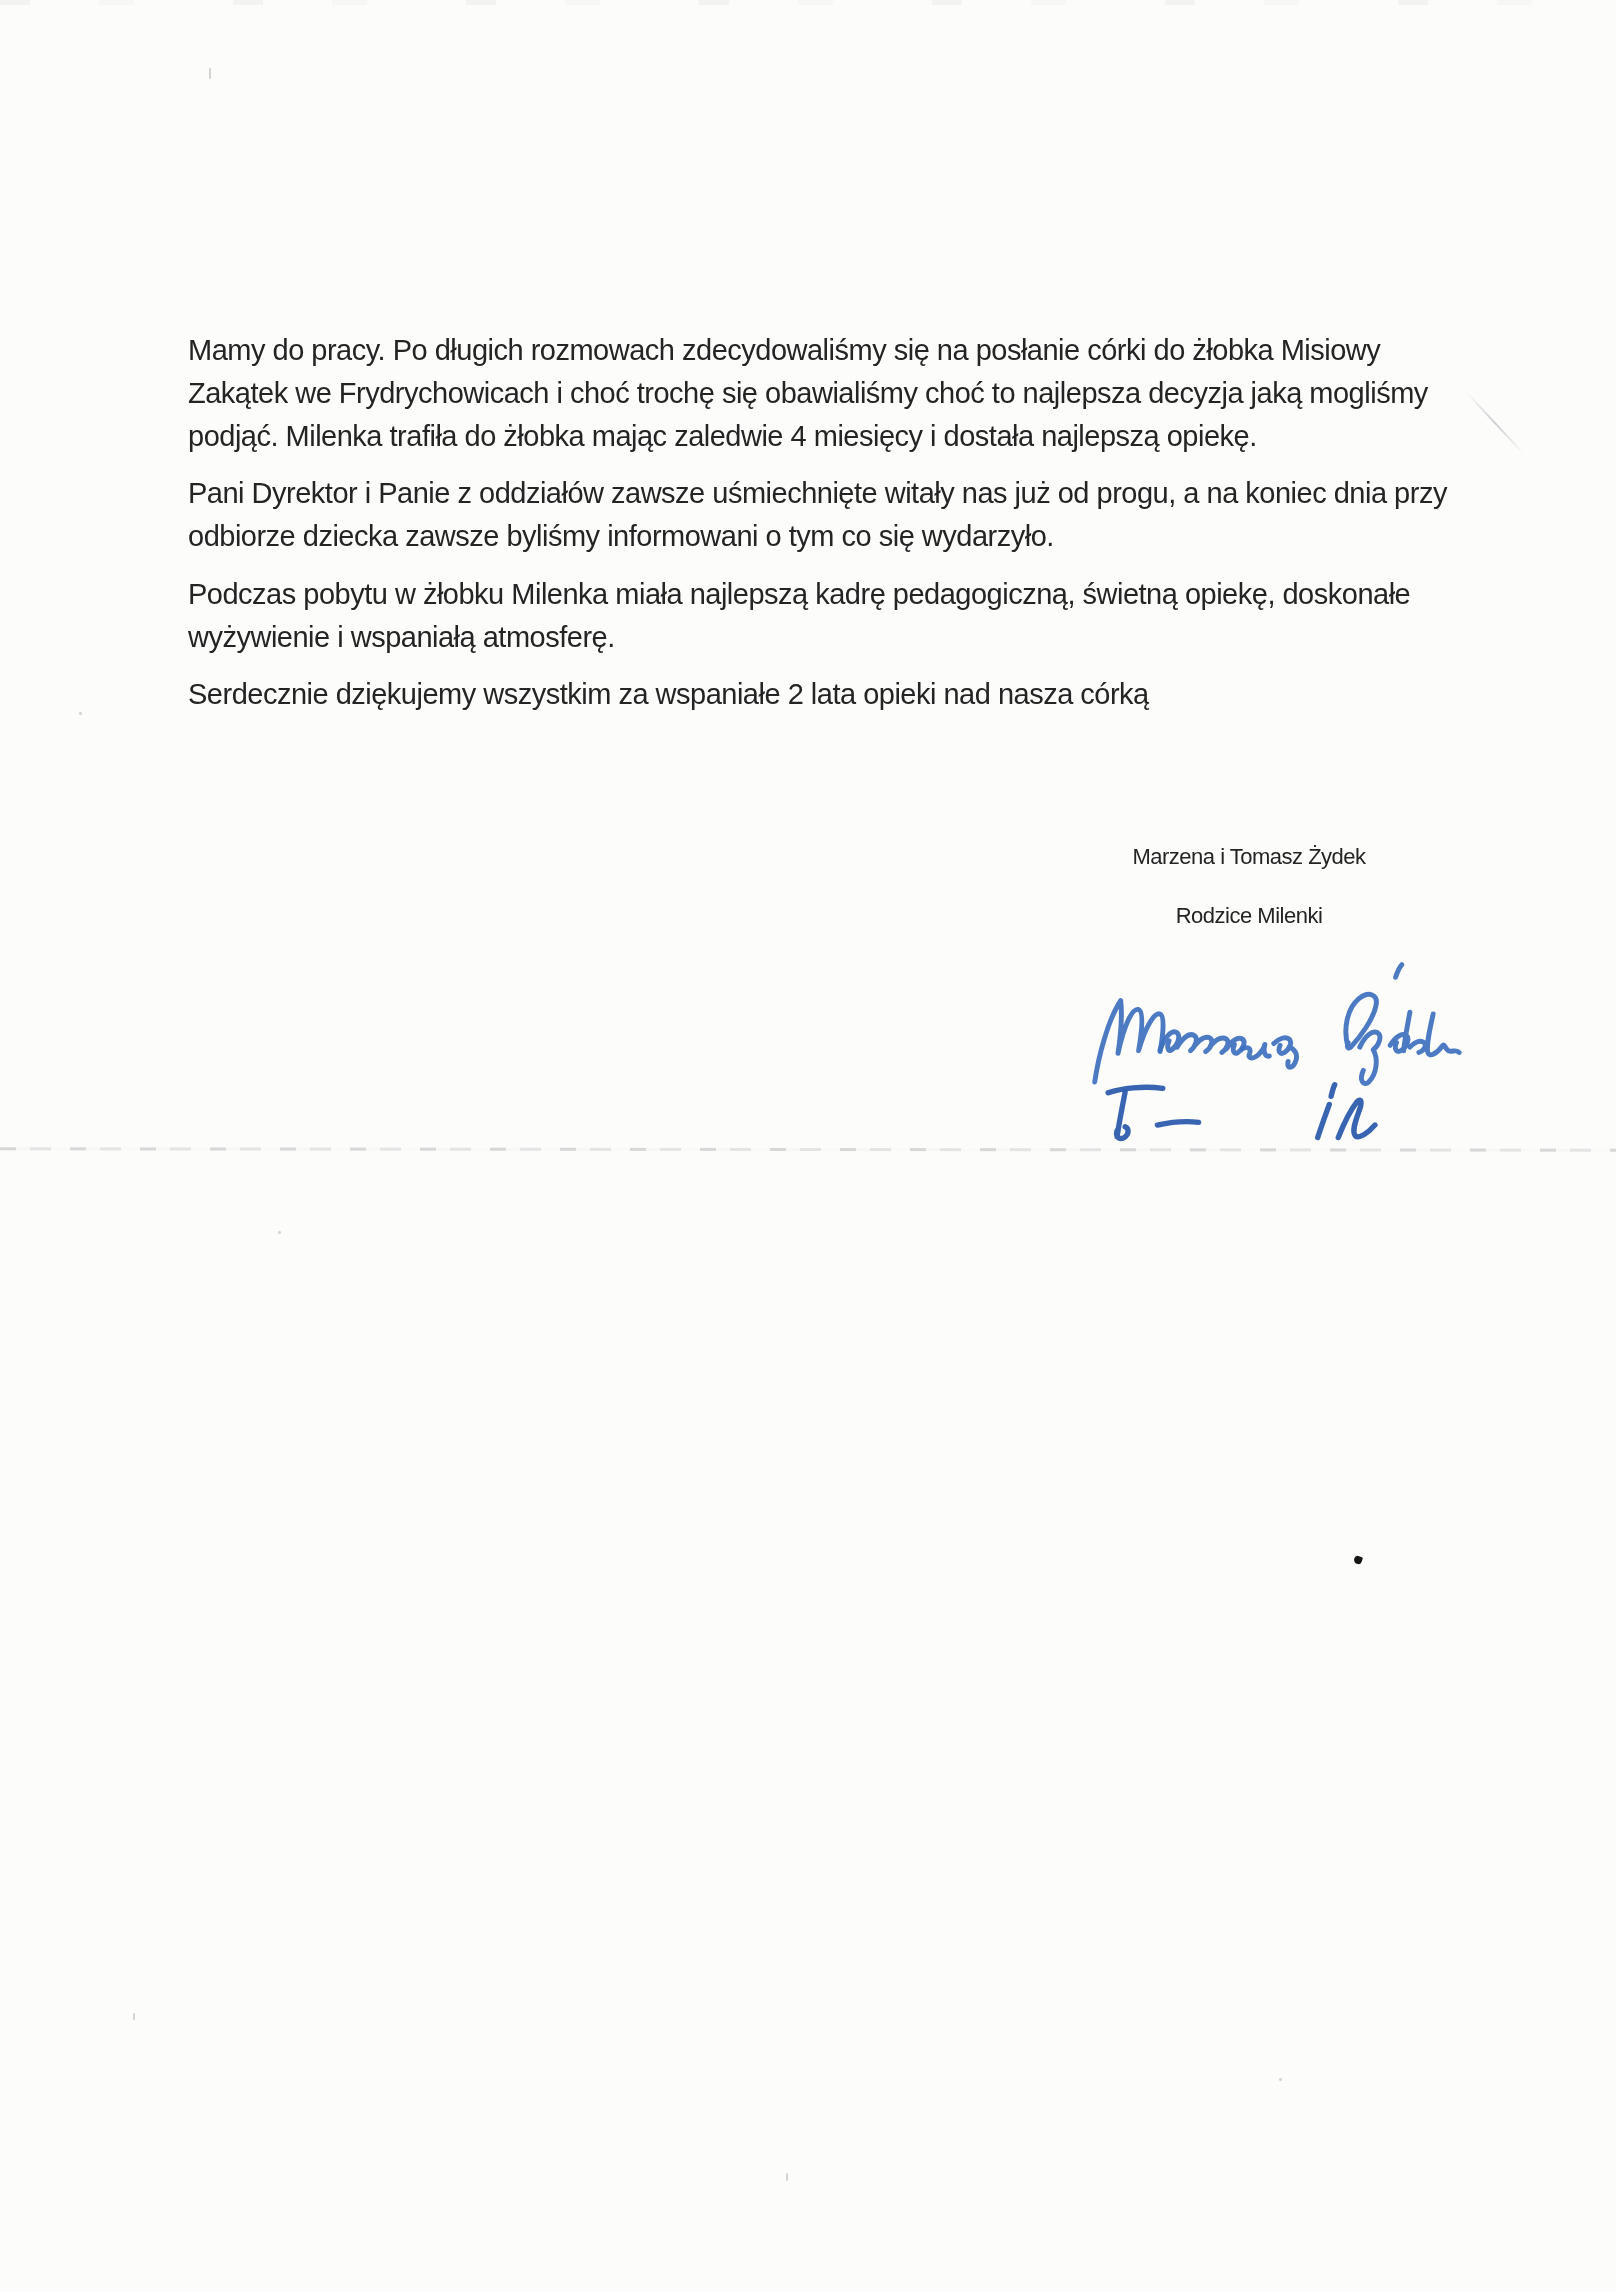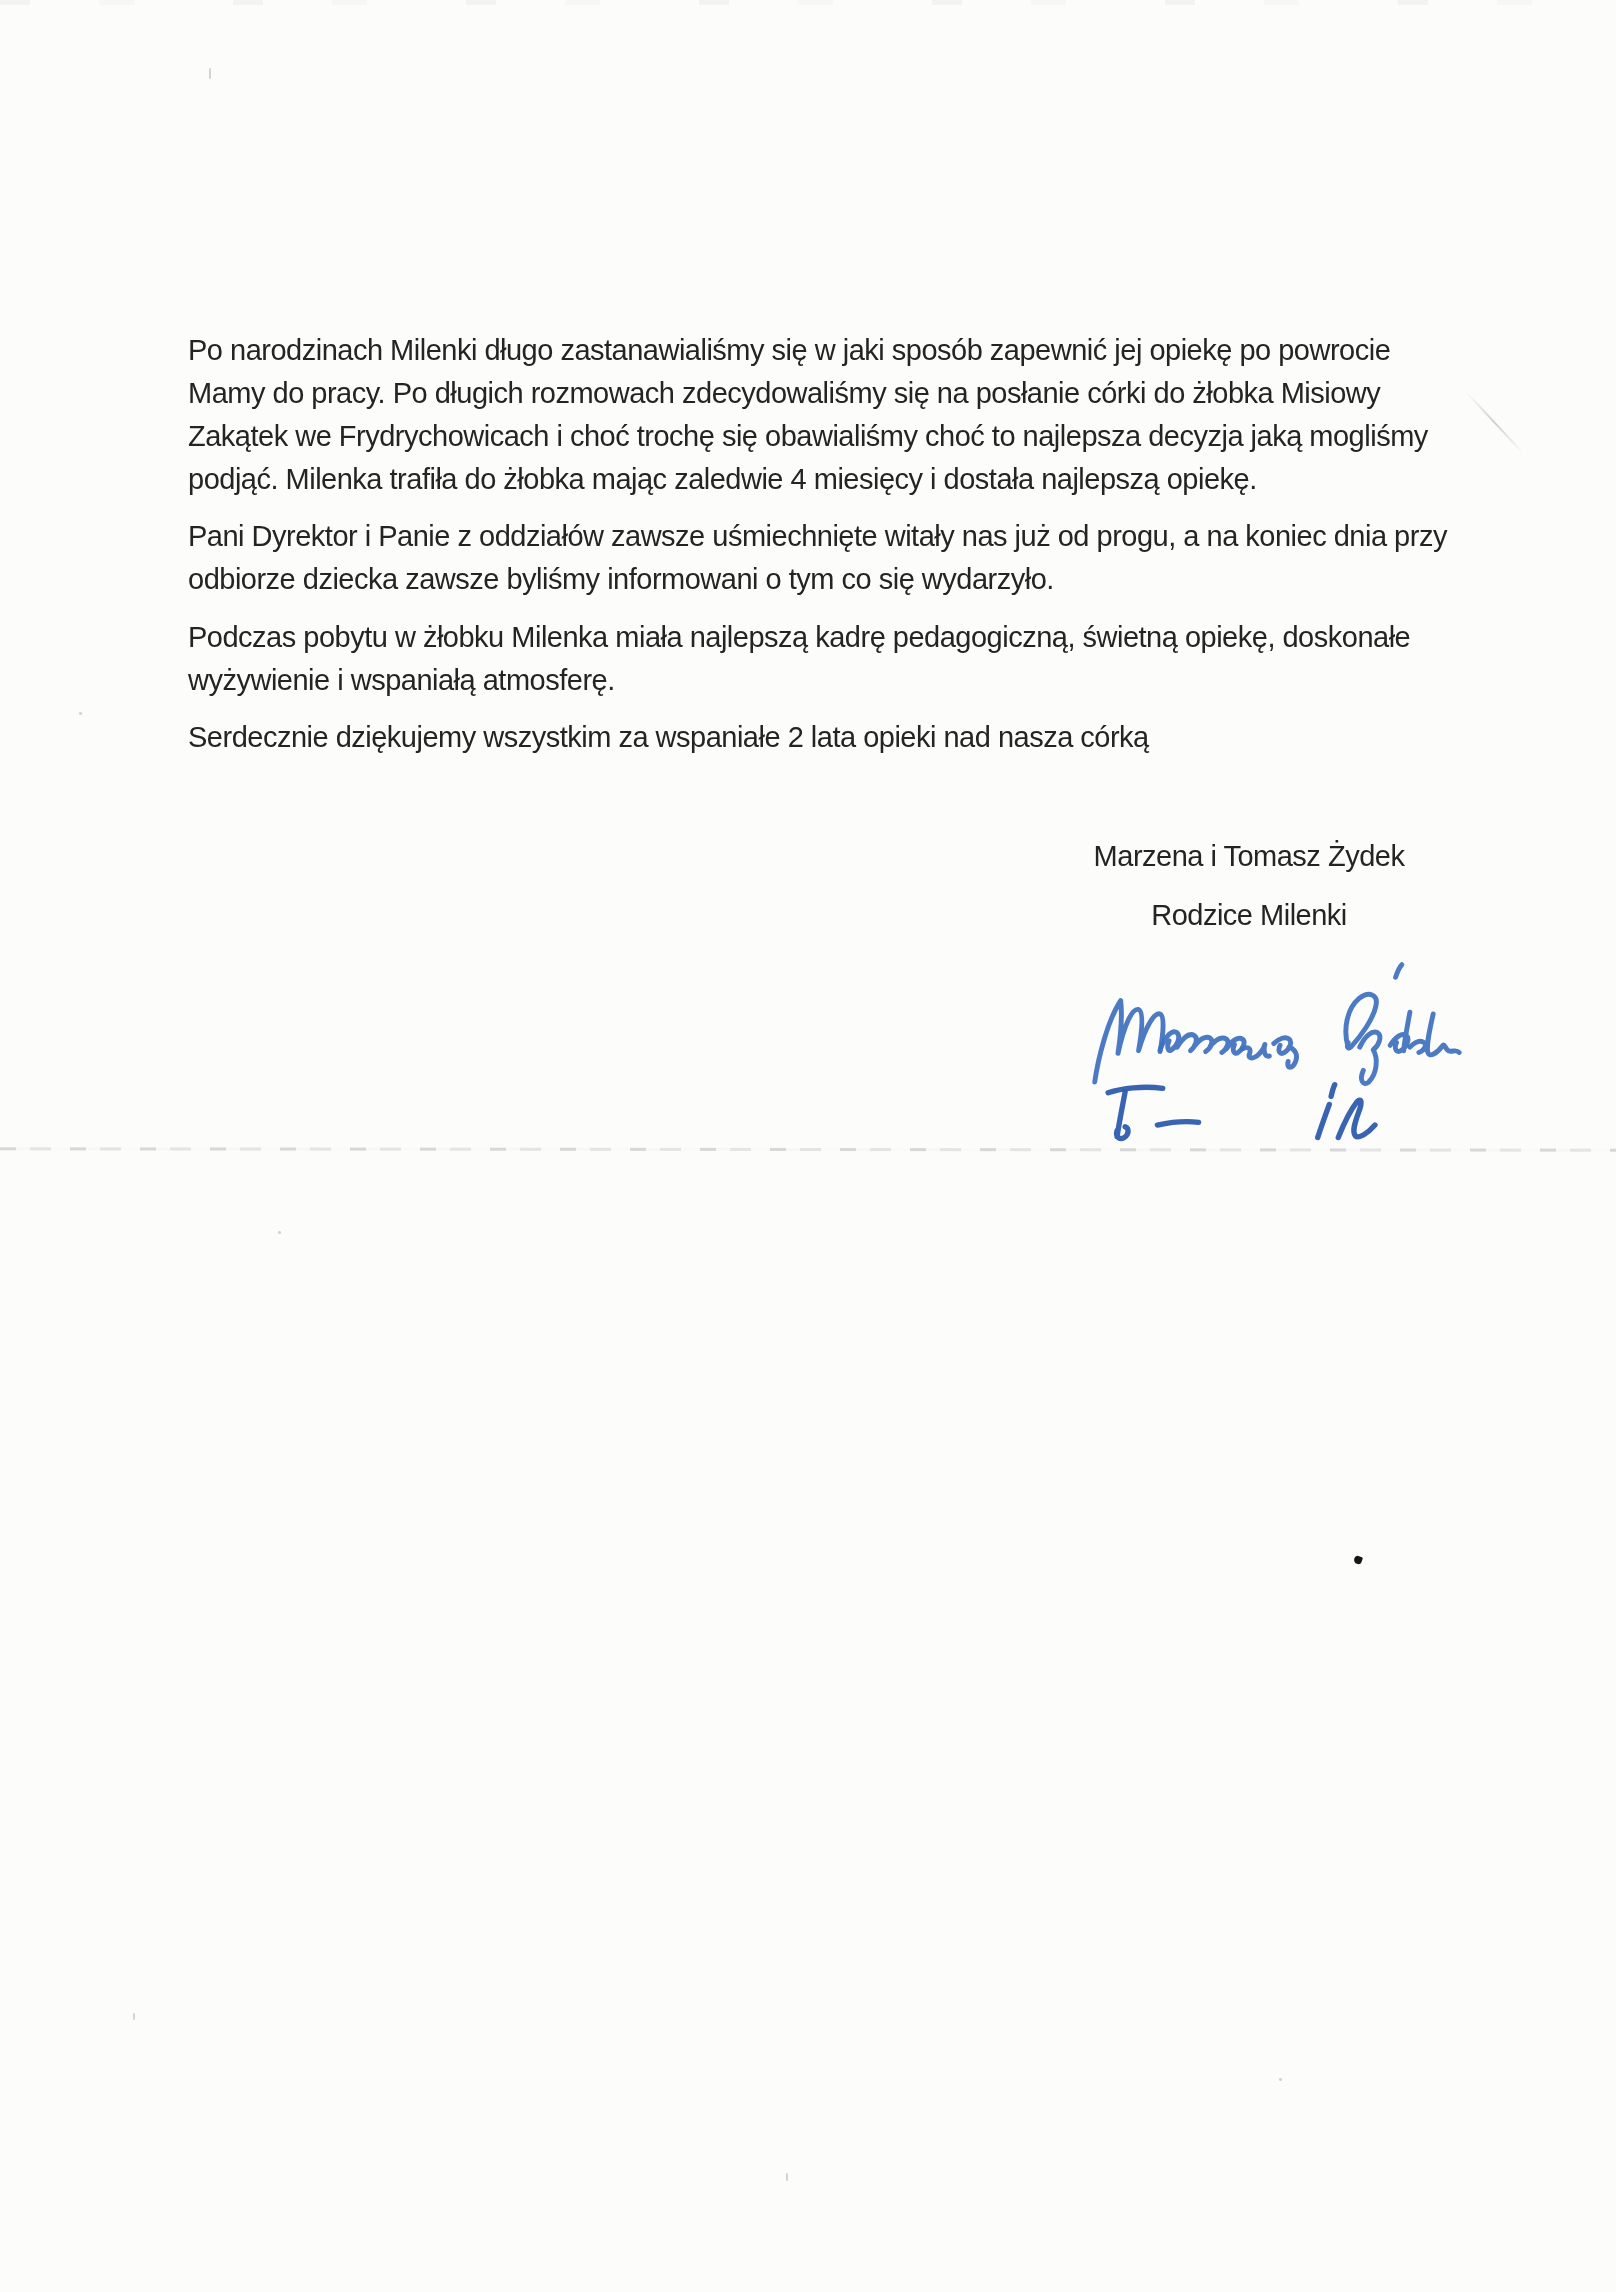--- a/index.html
+++ b/index.html
@@ -20,21 +20,21 @@
       rgba(200,200,203,.22) 99px 134px, rgba(255,255,255,0) 134px 233px);
   }
   .body-text{
     position:absolute;left:188px;top:329px;width:1325px;
     font-size:29px;line-height:43px;letter-spacing:-0.5px;
   }
   .paragraph{margin:0 0 14.3px 0;}
   .line{white-space:nowrap;}
   .sig-text{
     position:absolute;left:985px;top:835px;width:528px;
-    text-align:center;font-size:29px;line-height:43px;letter-spacing:-0.5px;
+    text-align:center;font-size:22px;line-height:43px;letter-spacing:-0.5px;
   }
   .sig-role{margin-top:16px;}
   .handwriting{position:absolute;left:1075px;top:960px;width:394px;height:193px;}
   
   .crease{
     position:absolute;left:0;top:1148px;width:1617px;height:2.7px;
     background:repeating-linear-gradient(90deg,
       rgba(130,130,135,.30) 0 16px, rgba(130,130,135,.04) 16px 30px,
       rgba(130,130,135,.20) 30px 51px, rgba(130,130,135,.02) 51px 70px);
     filter:blur(0.4px);
@@ -56,21 +56,20 @@
 </style>
 </head>
 <body>
 
 <div class="page">
 
   <div class="top-edge"></div>
 
   <div class="body-text">
     <div class="paragraph">
-      <div class="line">Po narodzinach Milenki długo zastanawialiśmy się w jaki sposób zapewnić jej opiekę po powrocie</div>
       <div class="line">Mamy do pracy. Po długich rozmowach zdecydowaliśmy się na posłanie córki do żłobka Misiowy</div>
       <div class="line">Zakątek we Frydrychowicach i choć trochę się obawialiśmy choć to najlepsza decyzja jaką mogliśmy</div>
       <div class="line">podjąć. Milenka trafiła do żłobka mając zaledwie 4 miesięcy i dostała najlepszą opiekę.</div>
     </div>
     <div class="paragraph">
       <div class="line">Pani Dyrektor i Panie z oddziałów zawsze uśmiechnięte witały nas już od progu, a na koniec dnia przy</div>
       <div class="line">odbiorze dziecka zawsze byliśmy informowani o tym co się wydarzyło.</div>
     </div>
     <div class="paragraph">
       <div class="line">Podczas pobytu w żłobku Milenka miała najlepszą kadrę pedagogiczną, świetną opiekę, doskonałe</div>

